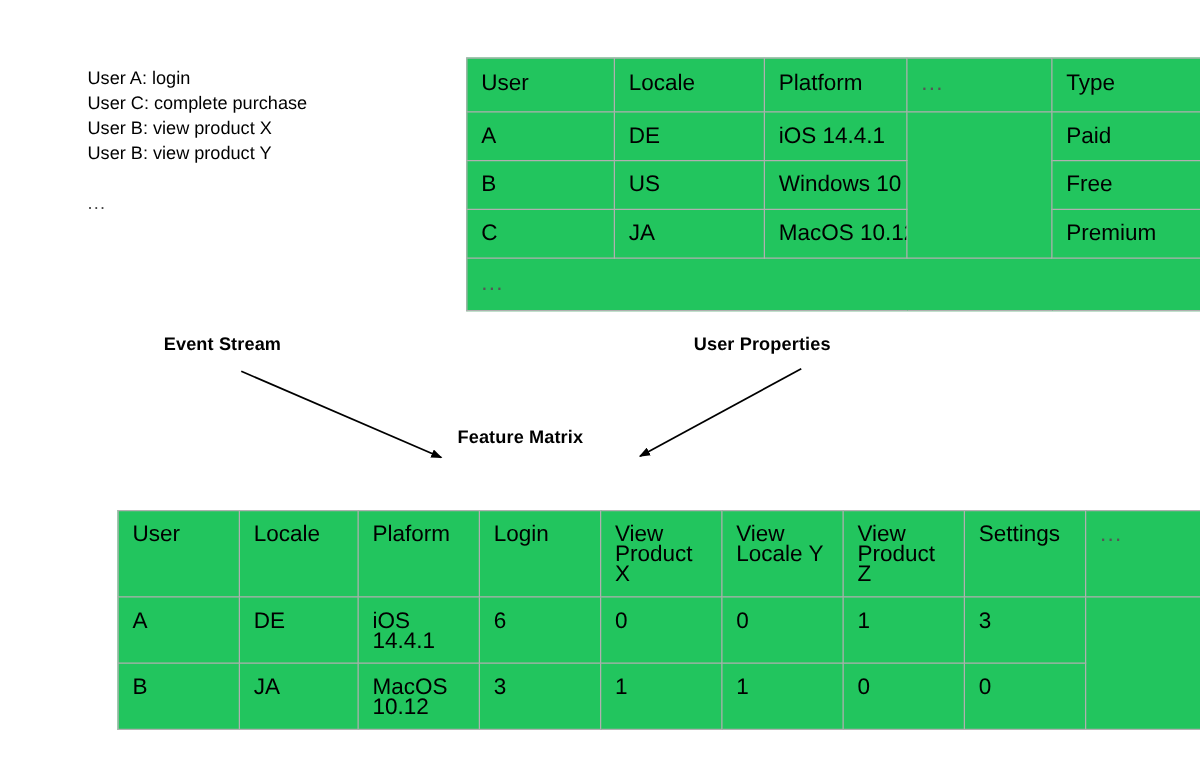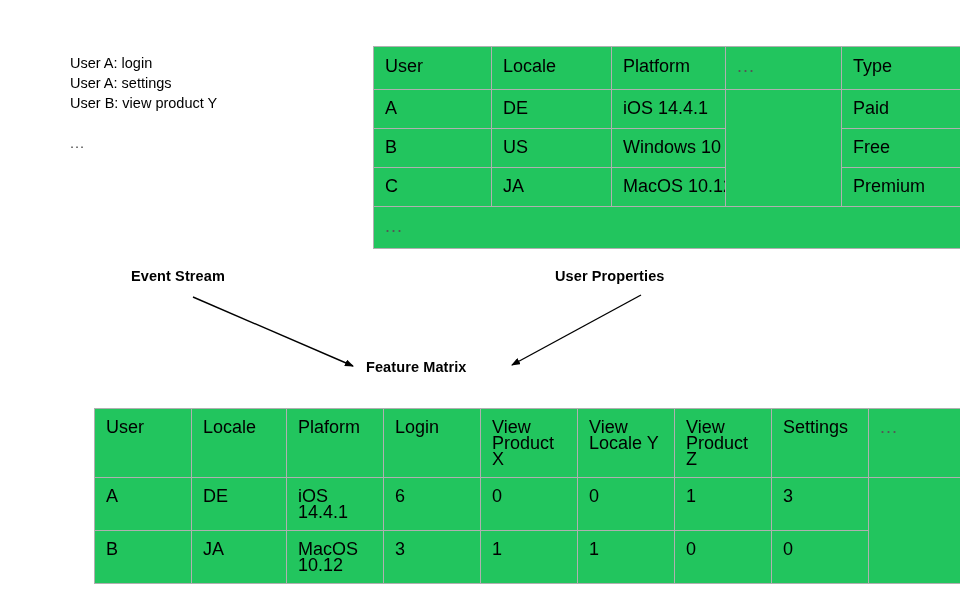--- a/index.html
+++ b/index.html
@@ -82,21 +82,21 @@
   .stage-label {
     position: absolute;
     font-size: 14.5px;
     font-weight: bold;
     color: #000;
     white-space: nowrap;
     letter-spacing: 0.1px;
   }
   #label-event-stream { left: 131px; top: 268px; text-align: right; }
   #label-user-properties { left: 555px; top: 268px; }
-  #label-feature-matrix { left: 366px; top: 359px; }
+  #label-feature-matrix { left: 366px; top: 342px; }
 
   
   #arrow-layer {
     position: absolute;
     left: 0; top: 0;
     width: 960px;
     height: 610px;
     pointer-events: none;
   }
 
@@ -121,21 +121,22 @@
   .nowrap-cell { white-space: nowrap; }
   .wrap-cell { white-space: normal; }
 </style>
 </head>
 <body>
 
 <div class="canvas">
 
   <div id="event-stream-text">
     <span class="line">User A: login</span>
-    <span class="line">User A: settings</span>
+    <span class="line">User C: complete purchase</span>
+    <span class="line">User B: view product X</span>
     <span class="line">User B: view product Y</span>
     <span class="ellipsis-line">...</span>
   </div>
 
   <table id="user-properties-table" class="grid-table">
     <colgroup>
       <col style="width:118px">
       <col style="width:120px">
       <col style="width:114px">
       <col style="width:116px">

